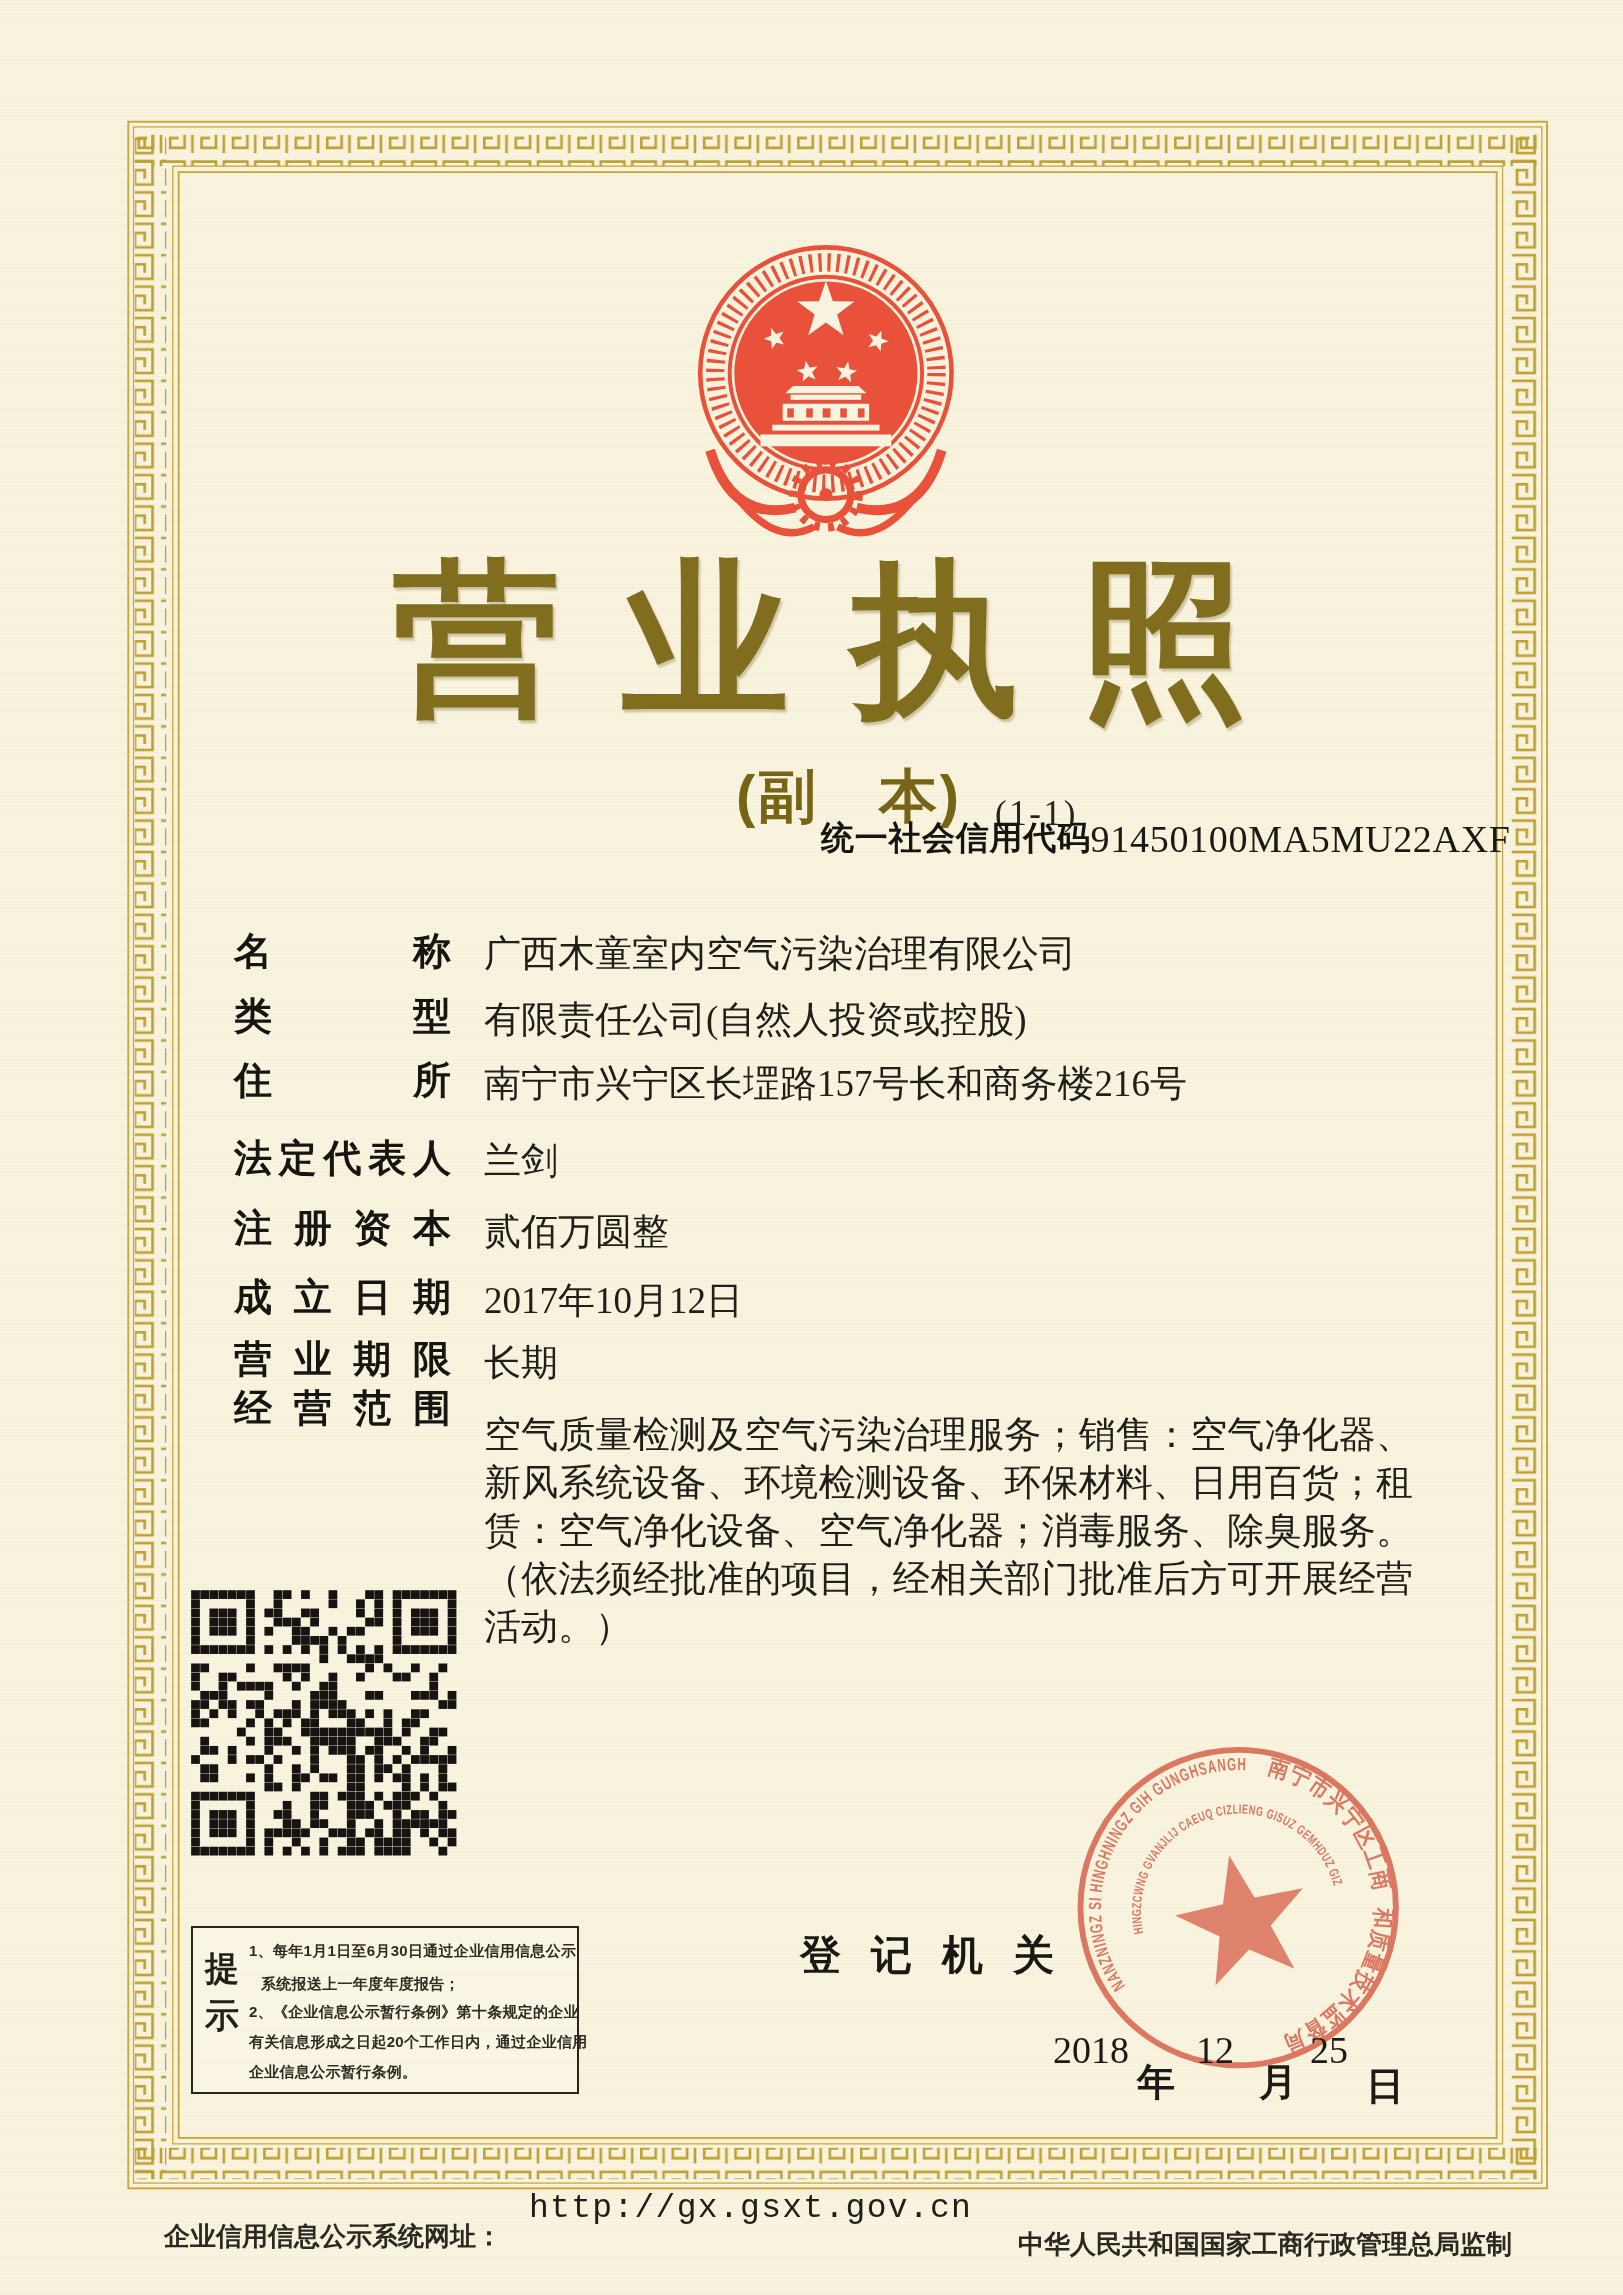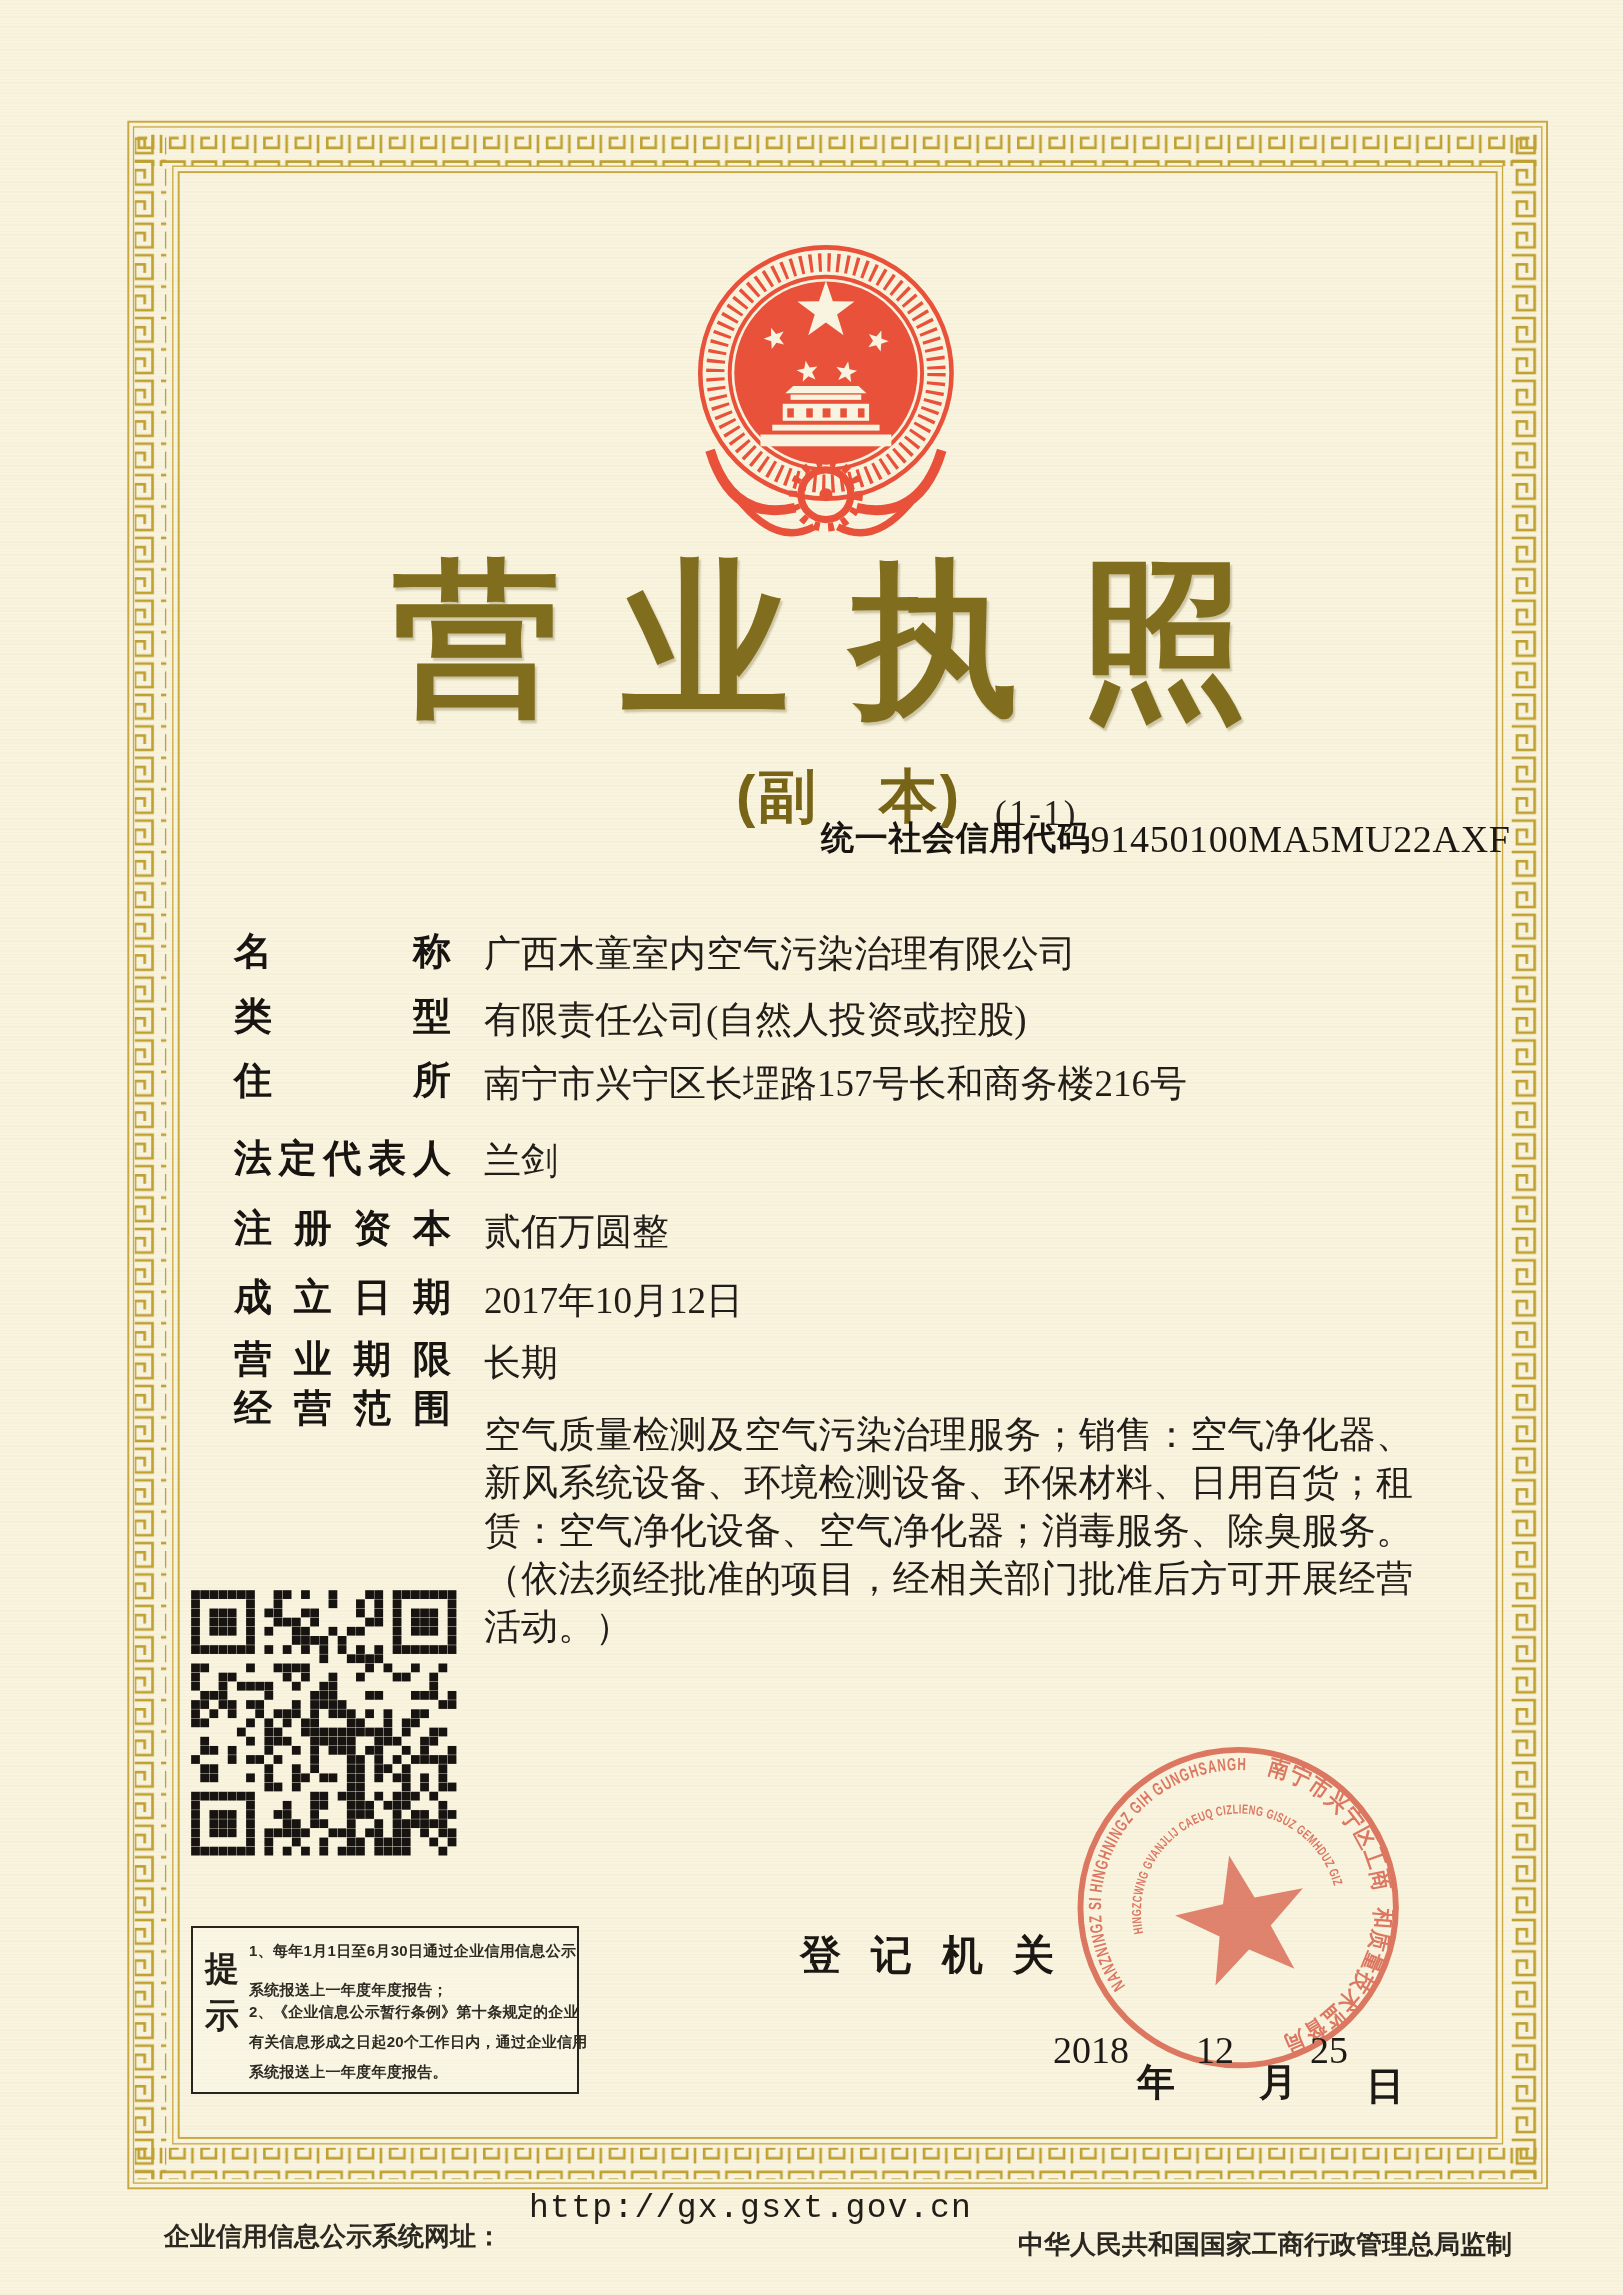--- a/index.html
+++ b/index.html
@@ -618,24 +618,24 @@
       <div class="val scope" style="top: 1411px;">空气质量检测及空气污染治理服务；销售：空气净化器、新风系统设备、环境检测设备、环保材料、日用百货；租赁：空气净化设备、空气净化器；消毒服务、除臭服务。（依法须经批准的项目，经相关部门批准后方可开展经营活动。）</div>
     </div>
 
   <div class="notice">
     <div class="notice-label" id="noticeLabel">
         <span>提</span>
         <span>示</span>
       </div>
     <div id="noticeLines">
         <div class="nline" style="top: 14.4px;">1、每年1月1日至6月30日通过企业信用信息公示</div>
-        <div class="nline" style="top: 53px;">系统报送上一年度年度报告；</div>
+        <div class="nline" style="top: 47px; margin-left: 12px;">系统报送上一年度年度报告；</div>
         <div class="nline" style="top: 75px;">2、《企业信息公示暂行条例》第十条规定的企业</div>
         <div class="nline" style="top: 105px;">有关信息形成之日起20个工作日内，通过企业信用</div>
-        <div class="nline" style="top: 135px;">系统报送上一年度年度报告。</div>
+        <div class="nline" style="top: 135px;">企业信息公示暂行条例。</div>
       </div>
   </div>
 
   <div class="abs regauth">登记机关</div>
 
   <span class="abs dnum" style="left:1053px;top:2028px;">2018</span>
   <span class="abs dunit" style="left:1137px;top:2057px;">年</span>
   <span class="abs dnum" style="left:1196px;top:2028px;">12</span>
   <span class="abs dunit" style="left:1259px;top:2057px;">月</span>
   <span class="abs dnum" style="left:1310px;top:2028px;">25</span>

